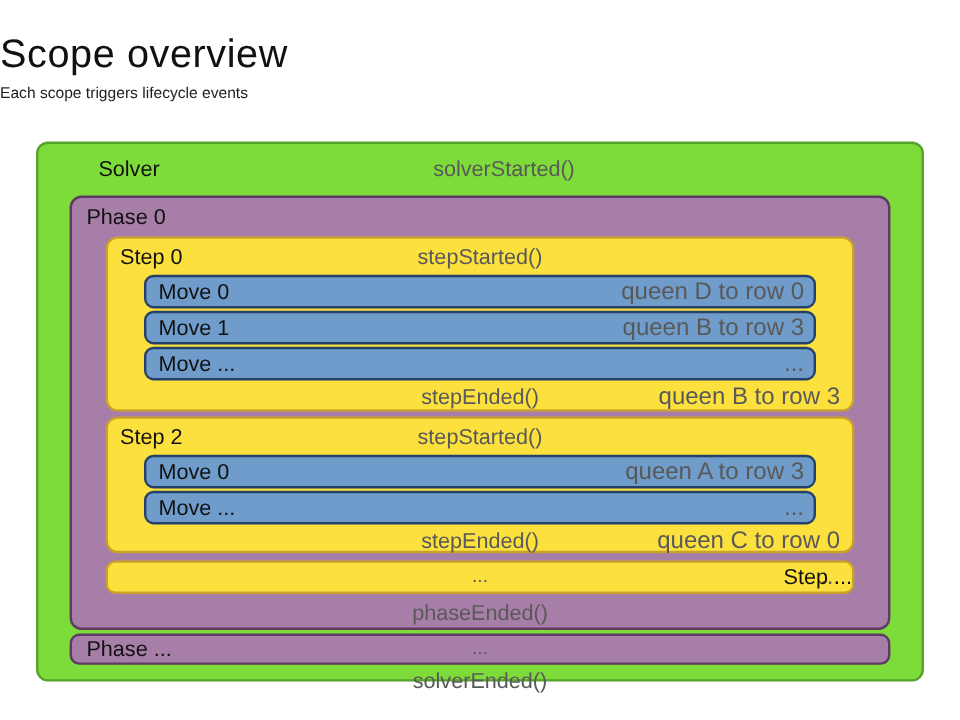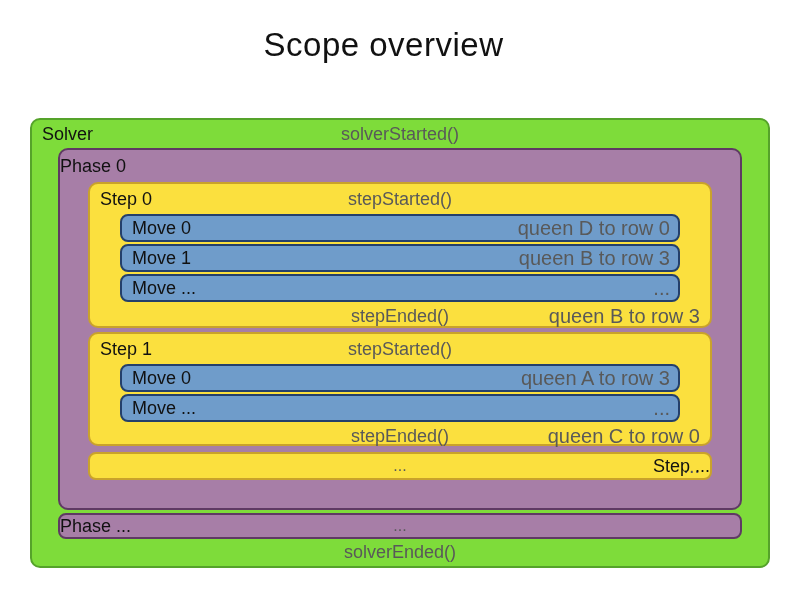--- a/index.html
+++ b/index.html
@@ -1,19 +1,19 @@
 <!DOCTYPE html>
 <html style="--solver-fill: #7edc3a; --solver-border: #55a32a; --phase-fill: #a77ea7; --phase-border: #5f3a63; --step-fill: #fbe03e; --step-border: #c9a22b; --move-fill: #6f9cca; --move-border: #24406b; --event-text: #595959; --detail-text: #595959;"><head>
 <meta charset="utf-8">
 <style>
   * { margin:0; padding:0; box-sizing:border-box; }
   html,body { width:800px; height:600px; background:#ffffff; overflow:hidden;
               font-family:"Liberation Sans", sans-serif; }
 
-  .titleblock { position:absolute; left:0; top:26px; width:767px; text-align:center; }
+  .titleblock { position:absolute; left:0; top:26px; width:767px; }
   .title    { font-size:33px; color:#111111; font-weight:400; letter-spacing:0.5px; }
   .subtitle { font-size:13px; color:#222222; margin-top:6px; }
 
   .box { border:2px solid; border-radius:10px; }
 
   .solver { position:absolute; left:30px; top:118px; width:740px; height:450px;
             background:var(--solver-fill,#7edc3a); border-color:var(--solver-border,#55a32a); }
   .phase  { background:var(--phase-fill,#a77ea7); border-color:var(--phase-border,#5f3a63); }
   .step   { background:var(--step-fill,#fbe03e);  border-color:var(--step-border,#c9a22b); }
   .move   { background:var(--move-fill,#6f9cca);  border-color:var(--move-border,#24406b); border-radius:8px; }
@@ -21,42 +21,43 @@
   .phase0     { margin:0 26px; width:684px; height:362px; }
   .phase-more { margin:3px 26px 0; width:684px; height:26px; border-radius:8px; }
   .step-col   { margin:0 28px; width:624px; }
   .step0      { height:146px; }
   .step1      { margin-top:4px; height:114px; }
   .step-more  { margin-top:6px; height:28px; border-radius:8px;justify-content:flex-end; }
   .moves      { margin:0 30px; width:560px; }
   .move       { height:28px; margin-bottom:2px; display:flex; align-items:center; position:relative; }
 
   .row { position:relative; display:flex; align-items:center; }
-  .hdr-solver { height:28px; }
+  .hdr-solver { height:43px;margin-left:40px; }
   .hdr-phase  { height:32px; }
   .hdr-step   { height:30px;border-radius:14px; }
   .ftr-step   { height:24px; }
   .ftr-phase  { height:32px; }
   .ftr-solver { height:27px; }
 
   .lbl   { font-size:18px; color:#111111; padding-left:10px; white-space:nowrap; z-index:1; }
-  .lbl-phase { padding-left:0; }
+  .lbl-phase { padding-left:12px; }
   .event { position:absolute; left:0; right:0; text-align:center; font-size:18px;
            color:var(--event-text,#595959); white-space:nowrap; }
   .detail { position:absolute; right:10px; font-size:20px; color:var(--detail-text,#595959);
             white-space:nowrap; }
   .move .detail { right:8px; }
   .dots-center { position:absolute; left:0; right:0; text-align:center; font-size:16px;
                  color:var(--event-text,#595959); }
 </style>
 </head>
 <body>
 
 <div class="titleblock">
   <div class="title">Scope overview</div>
+  <div class="subtitle">Each scope triggers lifecycle events</div>
 </div>
 
 <div class="box solver">
 
   <div class="row hdr-solver">
     <span class="lbl">Solver</span>
     <span class="event">solverStarted()</span>
   </div>
 
   <div class="box phase phase0">
@@ -85,21 +86,21 @@
         </div>
       </div>
       <div class="row ftr-step">
         <span class="event">stepEnded()</span>
         <span class="detail">queen B to row 3</span>
       </div>
     </div>
 
     <div class="box step step-col step1">
       <div class="row hdr-step">
-        <span class="lbl">Step 1</span>
+        <span class="lbl">Step 2</span>
         <span class="event">stepStarted()</span>
       </div>
       <div class="moves">
         <div class="box move">
           <span class="lbl">Move 0</span>
           <span class="detail">queen A to row 3</span>
         </div>
         <div class="box move">
           <span class="lbl">Move ...</span>
           <span class="detail">...</span>
@@ -110,20 +111,23 @@
         <span class="detail">queen C to row 0</span>
       </div>
     </div>
 
     <div class="box step step-col step-more row">
       <span class="lbl">Step ...</span>
       <span class="dots-center">...</span>
       <span class="detail">...</span>
     </div>
 
+    <div class="row ftr-phase">
+      <span class="event">phaseEnded()</span>
+    </div>
 
   </div>
 
   <div class="box phase phase-more row">
     <span class="lbl lbl-phase">Phase ...</span>
     <span class="dots-center">...</span>
   </div>
 
   <div class="row ftr-solver">
     <span class="event">solverEnded()</span>

